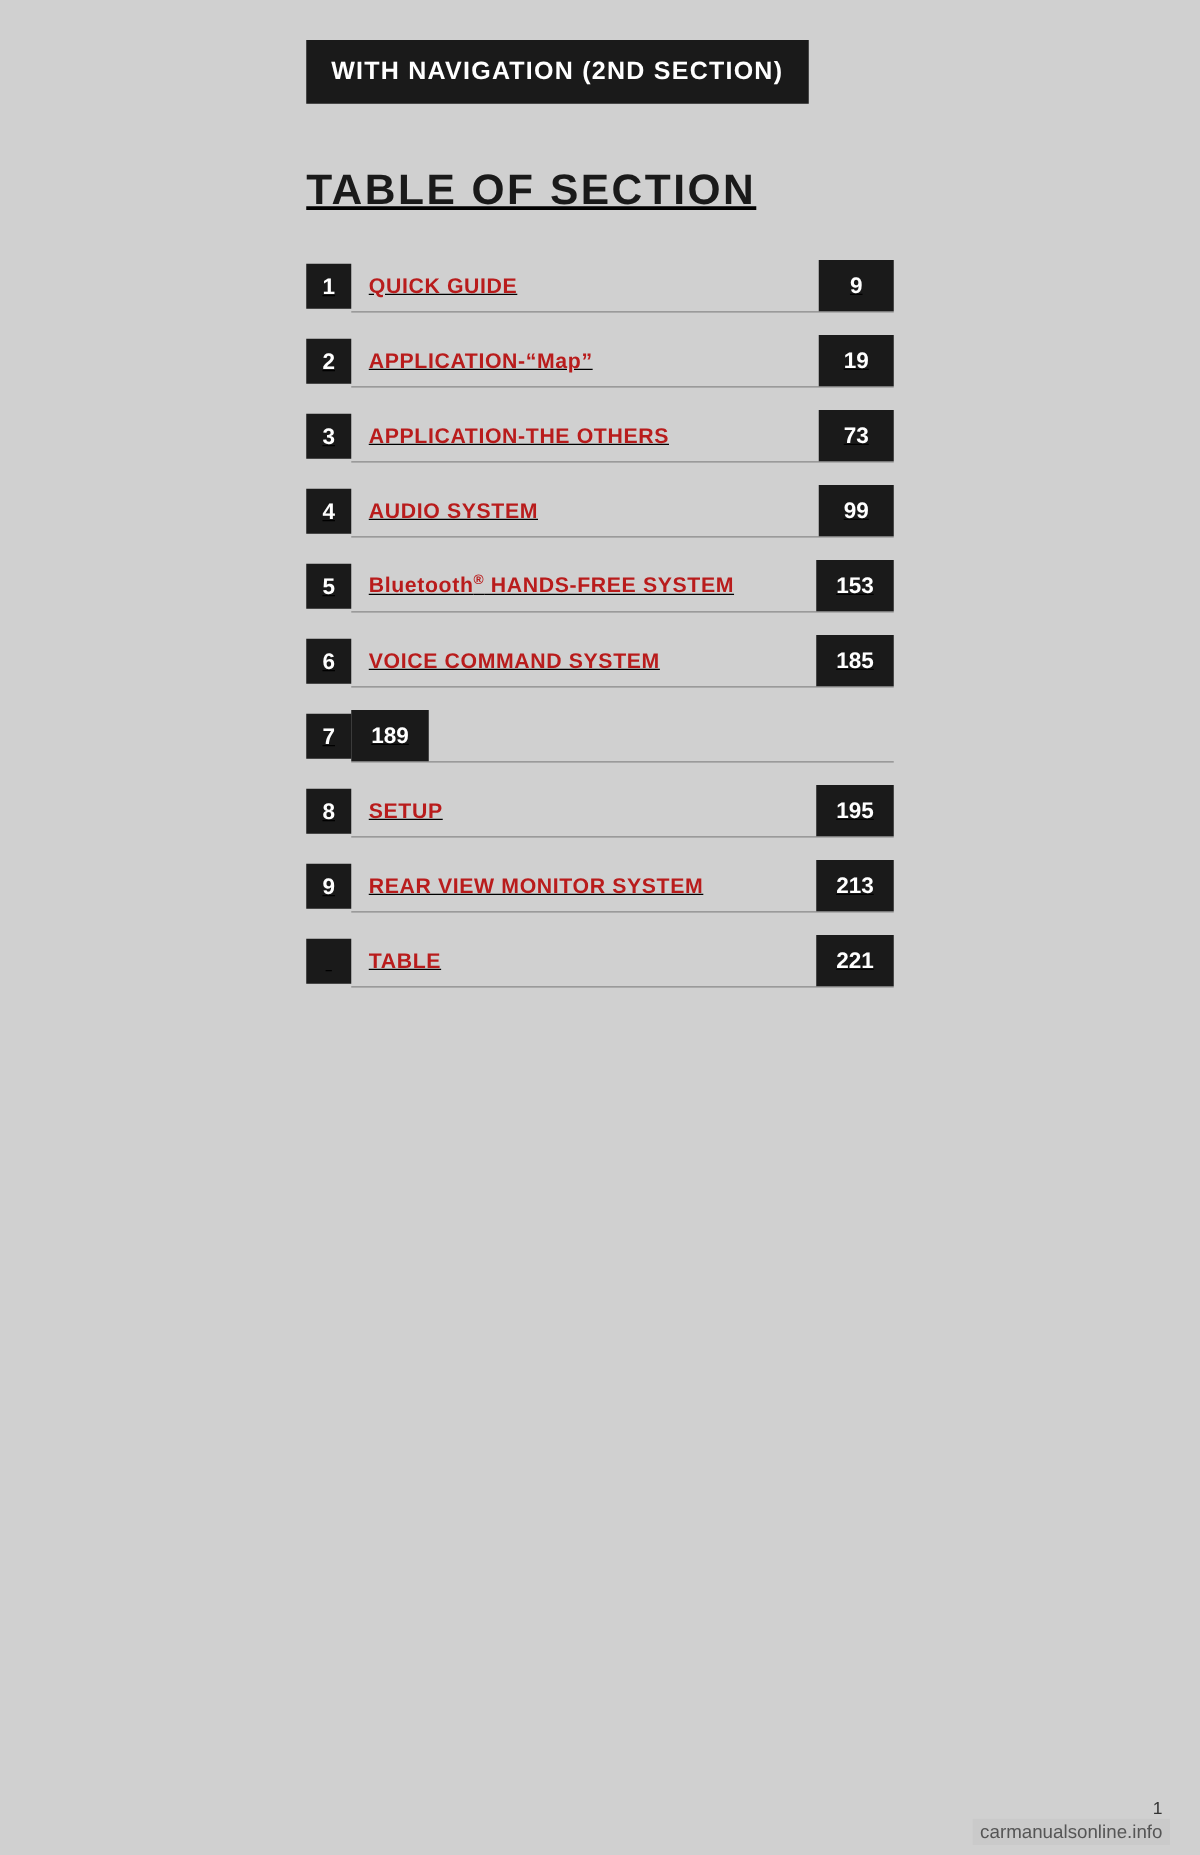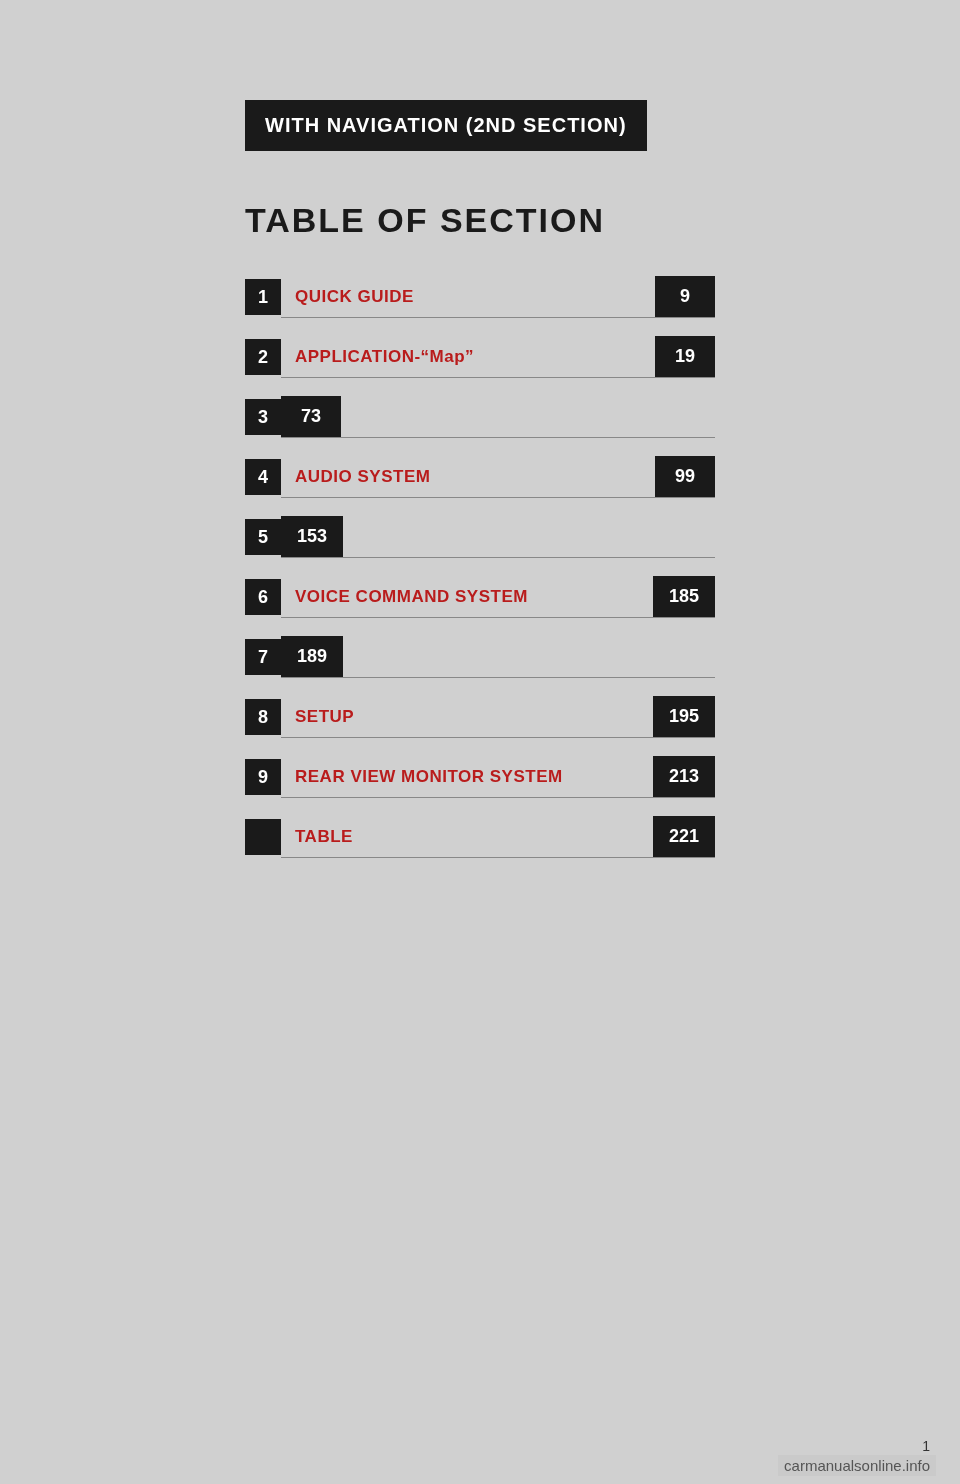--- a/index.html
+++ b/index.html
@@ -13,22 +13,23 @@
       min-height: 1484px;
       background-color: #d0d0d0;
       font-family: Arial, Helvetica, sans-serif;
       position: relative;
     }
 
     .page {
       width: 960px;
       min-height: 1484px;
       background-color: #d0d0d0;
-      padding: 100px 245px 60px 245px;
-      position: relative;
+      padding: 32px 245px 60px 245px;
+      position: relative;
+      text-decoration: underline;
     }
 
     .header-banner {
       background-color: #1a1a1a;
       color: #ffffff;
       padding: 14px 20px;
       font-size: 20px;
       font-weight: bold;
       letter-spacing: 1px;
       margin-bottom: 40px;
@@ -153,35 +154,37 @@
       <div class="entry-number">2</div>
       <div class="entry-row">
         <span class="entry-label">APPLICATION-“Map”</span>
         <span class="entry-page">19</span>
       </div>
     </div>
 
     <div class="toc-entry">
       <div class="entry-number">3</div>
       <div class="entry-row">
+        <span class="entry-label">APPLICATION-THE OTHERS</span>
         <span class="entry-page">73</span>
       </div>
     </div>
 
     <div class="toc-entry">
       <div class="entry-number">4</div>
       <div class="entry-row">
         <span class="entry-label">AUDIO SYSTEM</span>
         <span class="entry-page">99</span>
       </div>
     </div>
 
     <div class="toc-entry">
       <div class="entry-number">5</div>
       <div class="entry-row">
+        <span class="entry-label">Bluetooth<sup>®</sup> HANDS-FREE SYSTEM</span>
         <span class="entry-page">153</span>
       </div>
     </div>
 
     <div class="toc-entry">
       <div class="entry-number">6</div>
       <div class="entry-row">
         <span class="entry-label">VOICE COMMAND SYSTEM</span>
         <span class="entry-page">185</span>
       </div>

